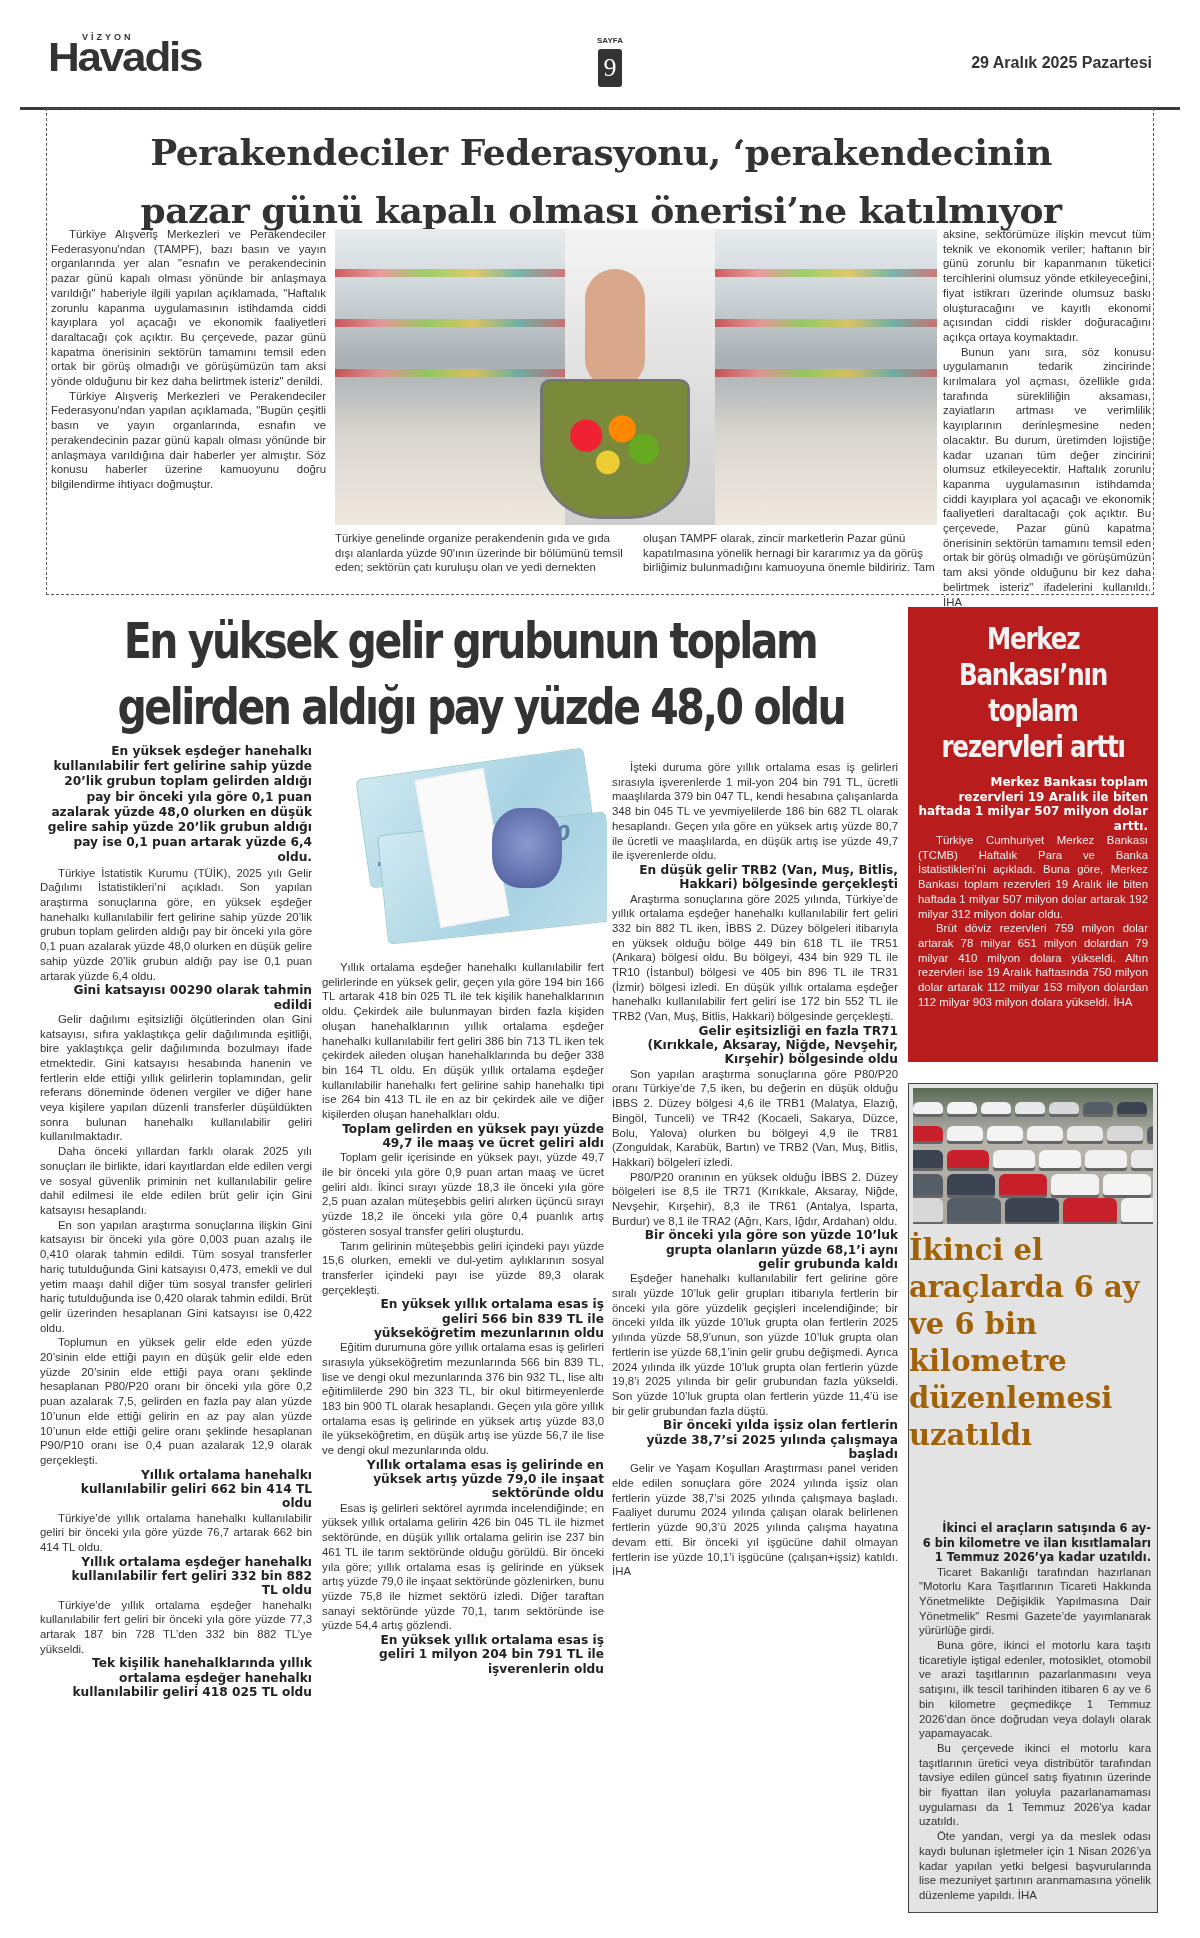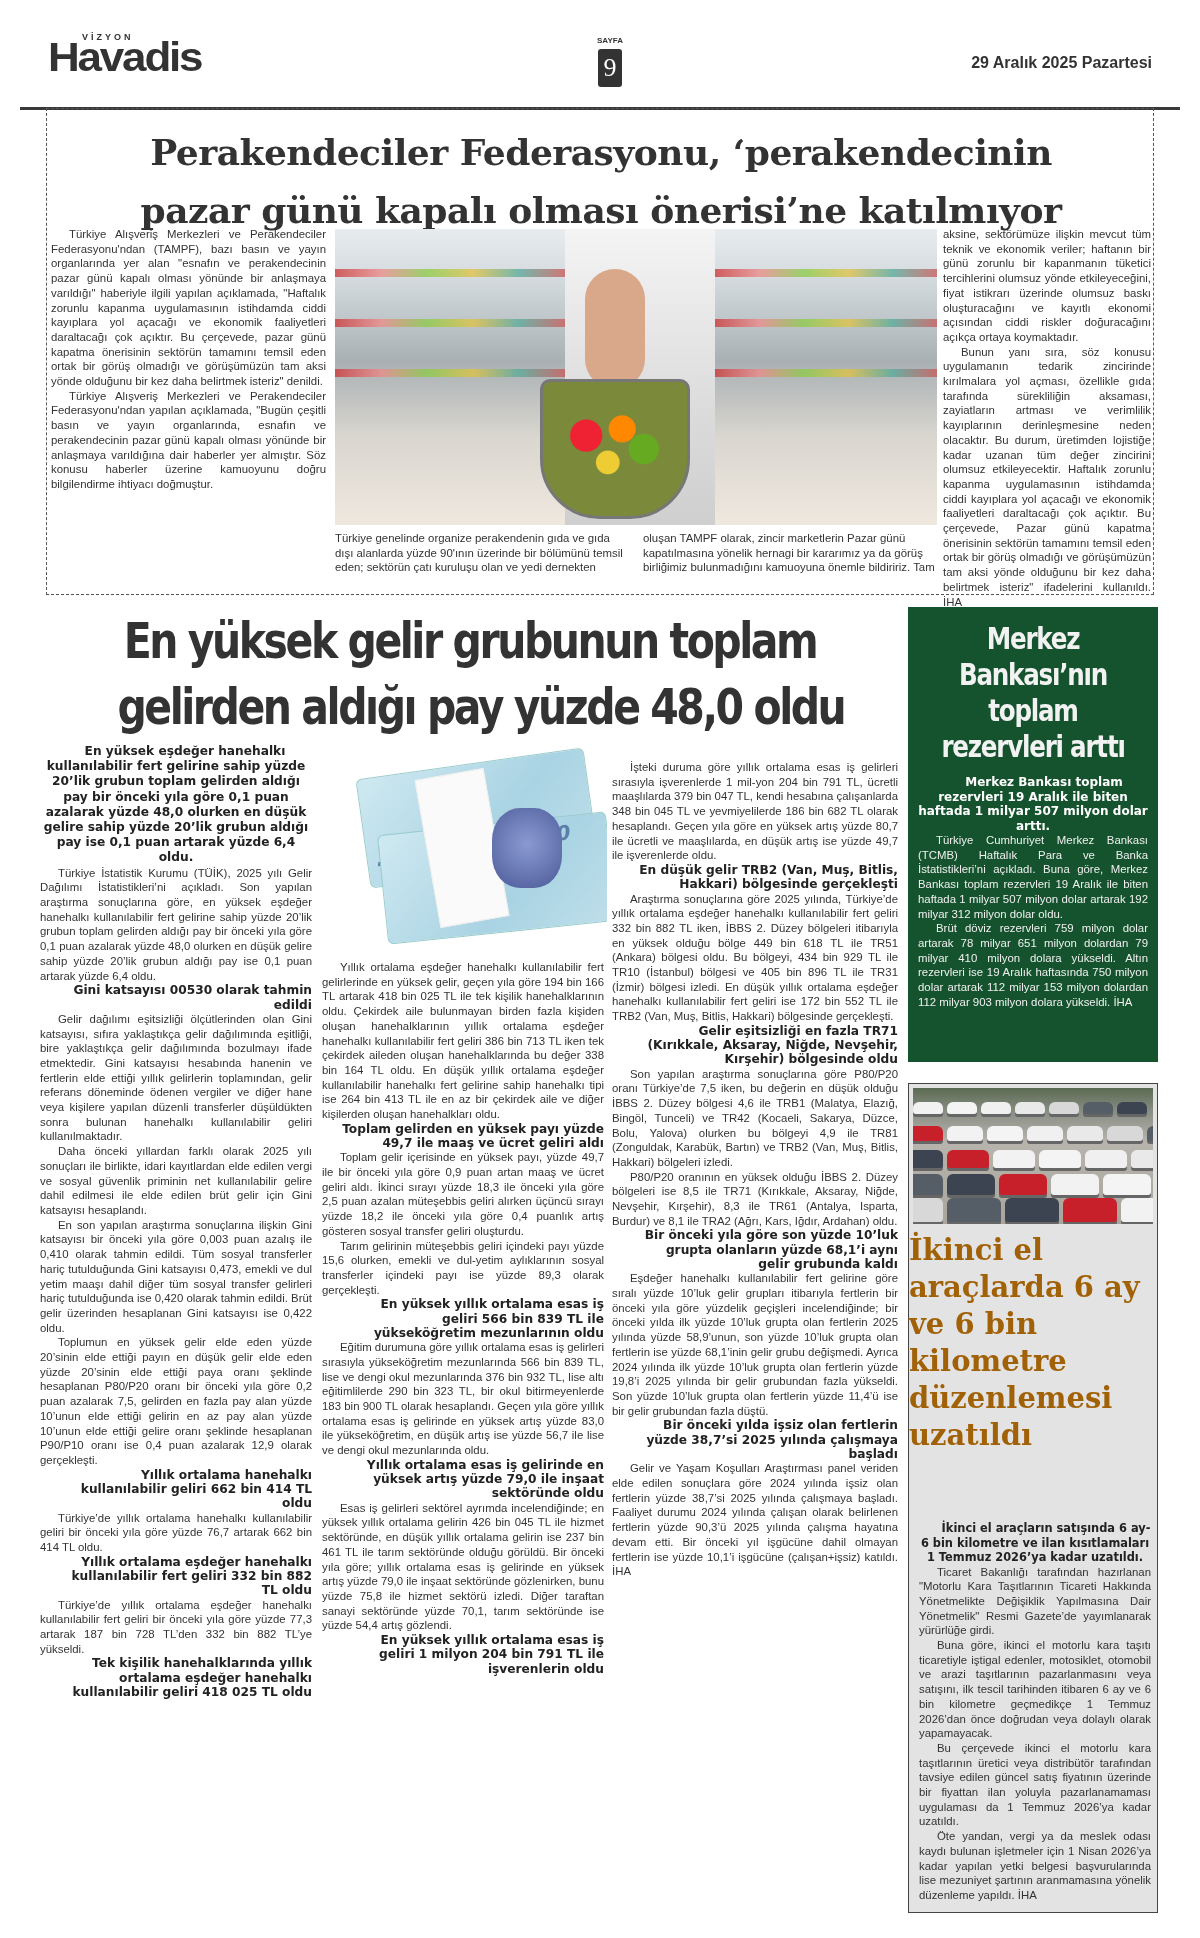--- a/index.html
+++ b/index.html
@@ -29,33 +29,33 @@
   .hand { position: absolute; left: 250px; top: 40px; width: 60px; height: 120px; background: #d9a88a; border-radius: 30px; }
   .caption-row { position: absolute; top: 422px; font-size: 11.4px; line-height: 14.7px; color: #333; }
   .art1 .cap1 { left: 288px; width: 290px; }
   .art1 .cap2 { left: 596px; width: 296px; }
   .art1 .col-right { left: 896px; top: 118px; width: 208px; }
 
   
   .art2-title { position: absolute; left: 40px; top: 608px; width: 860px; text-align: center; font-family: "DejaVu Sans", sans-serif; font-weight: bold; font-size: 50px; line-height: 66px; color: #333; letter-spacing: -3px; transform: scaleX(0.82); transform-origin: center; }
   .art2-title div { white-space: nowrap; }
   .art2-colA { left: 40px; top: 744px; width: 272px; }
-  .lead { font-family: "DejaVu Sans", sans-serif; font-weight: bold; font-size: 12.2px; line-height: 15.2px; text-indent: 26px; color: #222; text-align: center; }
+  .lead { font-family: "DejaVu Sans", sans-serif; font-weight: bold; font-size: 12.2px; line-height: 15.2px; text-indent: 26px; color: #222; text-align: right; }
   .sub { font-family: "DejaVu Sans", sans-serif; font-weight: bold; font-size: 12.2px; line-height: 14.3px; padding-left: 20px; color: #222; text-align: right; }
   .sub.full { padding-left: 0; text-indent: 20px; }
   .photo-money { position: absolute; left: 322px; top: 748px; width: 285px; height: 205px; overflow: hidden; background: #fff; }
   .note { position: absolute; width: 230px; height: 110px; background: linear-gradient(135deg,#cfe9f1,#a9d3e3 60%,#bfdfea); border: 1px solid #9cc; border-radius: 6px; }
   .note .n100 { position: absolute; font-family: "DejaVu Sans", sans-serif; font-weight: bold; font-style: italic; font-size: 30px; color: #5a7ea8; }
   .band { position: absolute; left: 105px; top: 25px; width: 70px; height: 150px; background: #fafafa; transform: rotate(-10deg); border: 1px solid #eee; }
   .face { position: absolute; left: 170px; top: 60px; width: 70px; height: 80px; border-radius: 40%; background: radial-gradient(circle at 50% 45%, #8a9ad0, #4b5a99); }
   .art2-colB { left: 322px; top: 960px; width: 282px; }
   .art2-colC { left: 612px; top: 760px; width: 286px; }
 
   
-  .mb-box { position: absolute; left: 908px; top: 607px; width: 250px; height: 455px; background: #14532d; color: #f2f2f2; padding: 0 10px; }
+  .mb-box { position: absolute; left: 908px; top: 607px; width: 250px; height: 455px; background: #b91c1c; color: #f2f2f2; padding: 0 10px; }
   .mb-title { text-align: center; font-family: "DejaVu Sans", sans-serif; font-weight: bold; font-size: 30px; line-height: 36px; letter-spacing: -1.5px; transform: scaleX(0.82); margin-top: 14px; }
   .mb-box .col { position: static; color: #f0f0f0; margin-top: 10px; }
   .mb-box .lead { color: #fff; text-indent: 22px; font-size: 12px; line-height: 14.5px; }
   .car-box { position: absolute; left: 908px; top: 1083px; width: 250px; height: 830px; background: #e3e3e3; border: 1px solid #444; }
   .photo-cars { position: absolute; left: 4px; top: 4px; width: 240px; height: 136px; overflow: hidden; background: linear-gradient(180deg,#5b6b52 0%,#8a8f86 18%,#b7b4ad 40%,#a9a59c 100%); }
   .car { position: absolute; width: 36px; height: 18px; border-radius: 6px 6px 3px 3px; background: #f1f1f1; box-shadow: 0 3px 0 #666; }
   .car-title { position: absolute; left: 0; top: 148px; width: 236px; font-family: "DejaVu Serif", serif; font-weight: bold; font-size: 29px; line-height: 37px; color: #a16207; }
   .car-box .col { left: 10px; top: 417px; width: 232px; }
   .car-box .lead { font-size: 11.4px; line-height: 14.5px; text-indent: 22px; margin-top: 20px; }
 </style>
@@ -101,21 +101,21 @@
 </section>
 
 <h1 class="art2-title">
   <div>En yüksek gelir grubunun toplam</div>
   <div>gelirden aldığı pay yüzde 48,0 oldu</div>
 </h1>
 
 <div class="col art2-colA" id="colA">
   <p class="lead">En yüksek eşdeğer hanehalkı kullanılabilir fert gelirine sahip yüzde 20’lik grubun toplam gelirden aldığı pay bir önceki yıla göre 0,1 puan azalarak yüzde 48,0 olurken en düşük gelire sahip yüzde 20’lik grubun aldığı pay ise 0,1 puan artarak yüzde 6,4 oldu.</p>
 <p>Türkiye İstatistik Kurumu (TÜİK), 2025 yılı Gelir Dağılımı İstatistikleri’ni açıkladı. Son yapılan araştırma sonuçlarına göre, en yüksek eşdeğer hanehalkı kullanılabilir fert gelirine sahip yüzde 20’lik grubun toplam gelirden aldığı pay bir önceki yıla göre 0,1 puan azalarak yüzde 48,0 olurken en düşük gelire sahip yüzde 20’lik grubun aldığı pay ise 0,1 puan artarak yüzde 6,4 oldu.</p>
-    <div class="sub">Gini katsayısı 00530 olarak tahmin edildi</div>
+    <div class="sub">Gini katsayısı 00290 olarak tahmin edildi</div>
     <p>Gelir dağılımı eşitsizliği ölçütlerinden olan Gini katsayısı, sıfıra yaklaştıkça gelir dağılımında eşitliği, bire yaklaştıkça gelir dağılımında bozulmayı ifade etmektedir. Gini katsayısı hesabında hanenin ve fertlerin elde ettiği yıllık gelirlerin toplamından, gelir referans döneminde ödenen vergiler ve diğer hane veya kişilere yapılan düzenli transferler düşüldükten sonra bulunan hanehalkı kullanılabilir geliri kullanılmaktadır.</p>
     <p>Daha önceki yıllardan farklı olarak 2025 yılı sonuçları ile birlikte, idari kayıtlardan elde edilen vergi ve sosyal güvenlik priminin net kullanılabilir gelire dahil edilmesi ile elde edilen brüt gelir için Gini katsayısı hesaplandı.</p>
     <p>En son yapılan araştırma sonuçlarına ilişkin Gini katsayısı bir önceki yıla göre 0,003 puan azalış ile 0,410 olarak tahmin edildi. Tüm sosyal transferler hariç tutulduğunda Gini katsayısı 0,473, emekli ve dul yetim maaşı dahil diğer tüm sosyal transfer gelirleri hariç tutulduğunda ise 0,420 olarak tahmin edildi. Brüt gelir üzerinden hesaplanan Gini katsayısı ise 0,422 oldu.</p>
     <p>Toplumun en yüksek gelir elde eden yüzde 20’sinin elde ettiği payın en düşük gelir elde eden yüzde 20’sinin elde ettiği paya oranı şeklinde hesaplanan P80/P20 oranı bir önceki yıla göre 0,2 puan azalarak 7,5, gelirden en fazla pay alan yüzde 10’unun elde ettiği gelirin en az pay alan yüzde 10’unun elde ettiği gelire oranı şeklinde hesaplanan P90/P10 oranı ise 0,4 puan azalarak 12,9 olarak gerçekleşti.</p>
     <div class="sub">Yıllık ortalama hanehalkı kullanılabilir geliri 662 bin 414 TL oldu</div>
     <p>Türkiye’de yıllık ortalama hanehalkı kullanılabilir geliri bir önceki yıla göre yüzde 76,7 artarak 662 bin 414 TL oldu.</p>
     <div class="sub">Yıllık ortalama eşdeğer hanehalkı kullanılabilir fert geliri 332 bin 882 TL oldu</div>
     <p>Türkiye’de yıllık ortalama eşdeğer hanehalkı kullanılabilir fert geliri bir önceki yıla göre yüzde 77,3 artarak 187 bin 728 TL’den 332 bin 882 TL’ye yükseldi.</p>
     <div class="sub full">Tek kişilik hanehalklarında yıllık ortalama eşdeğer hanehalkı kullanılabilir geliri 418 025 TL oldu</div>
   </div>

